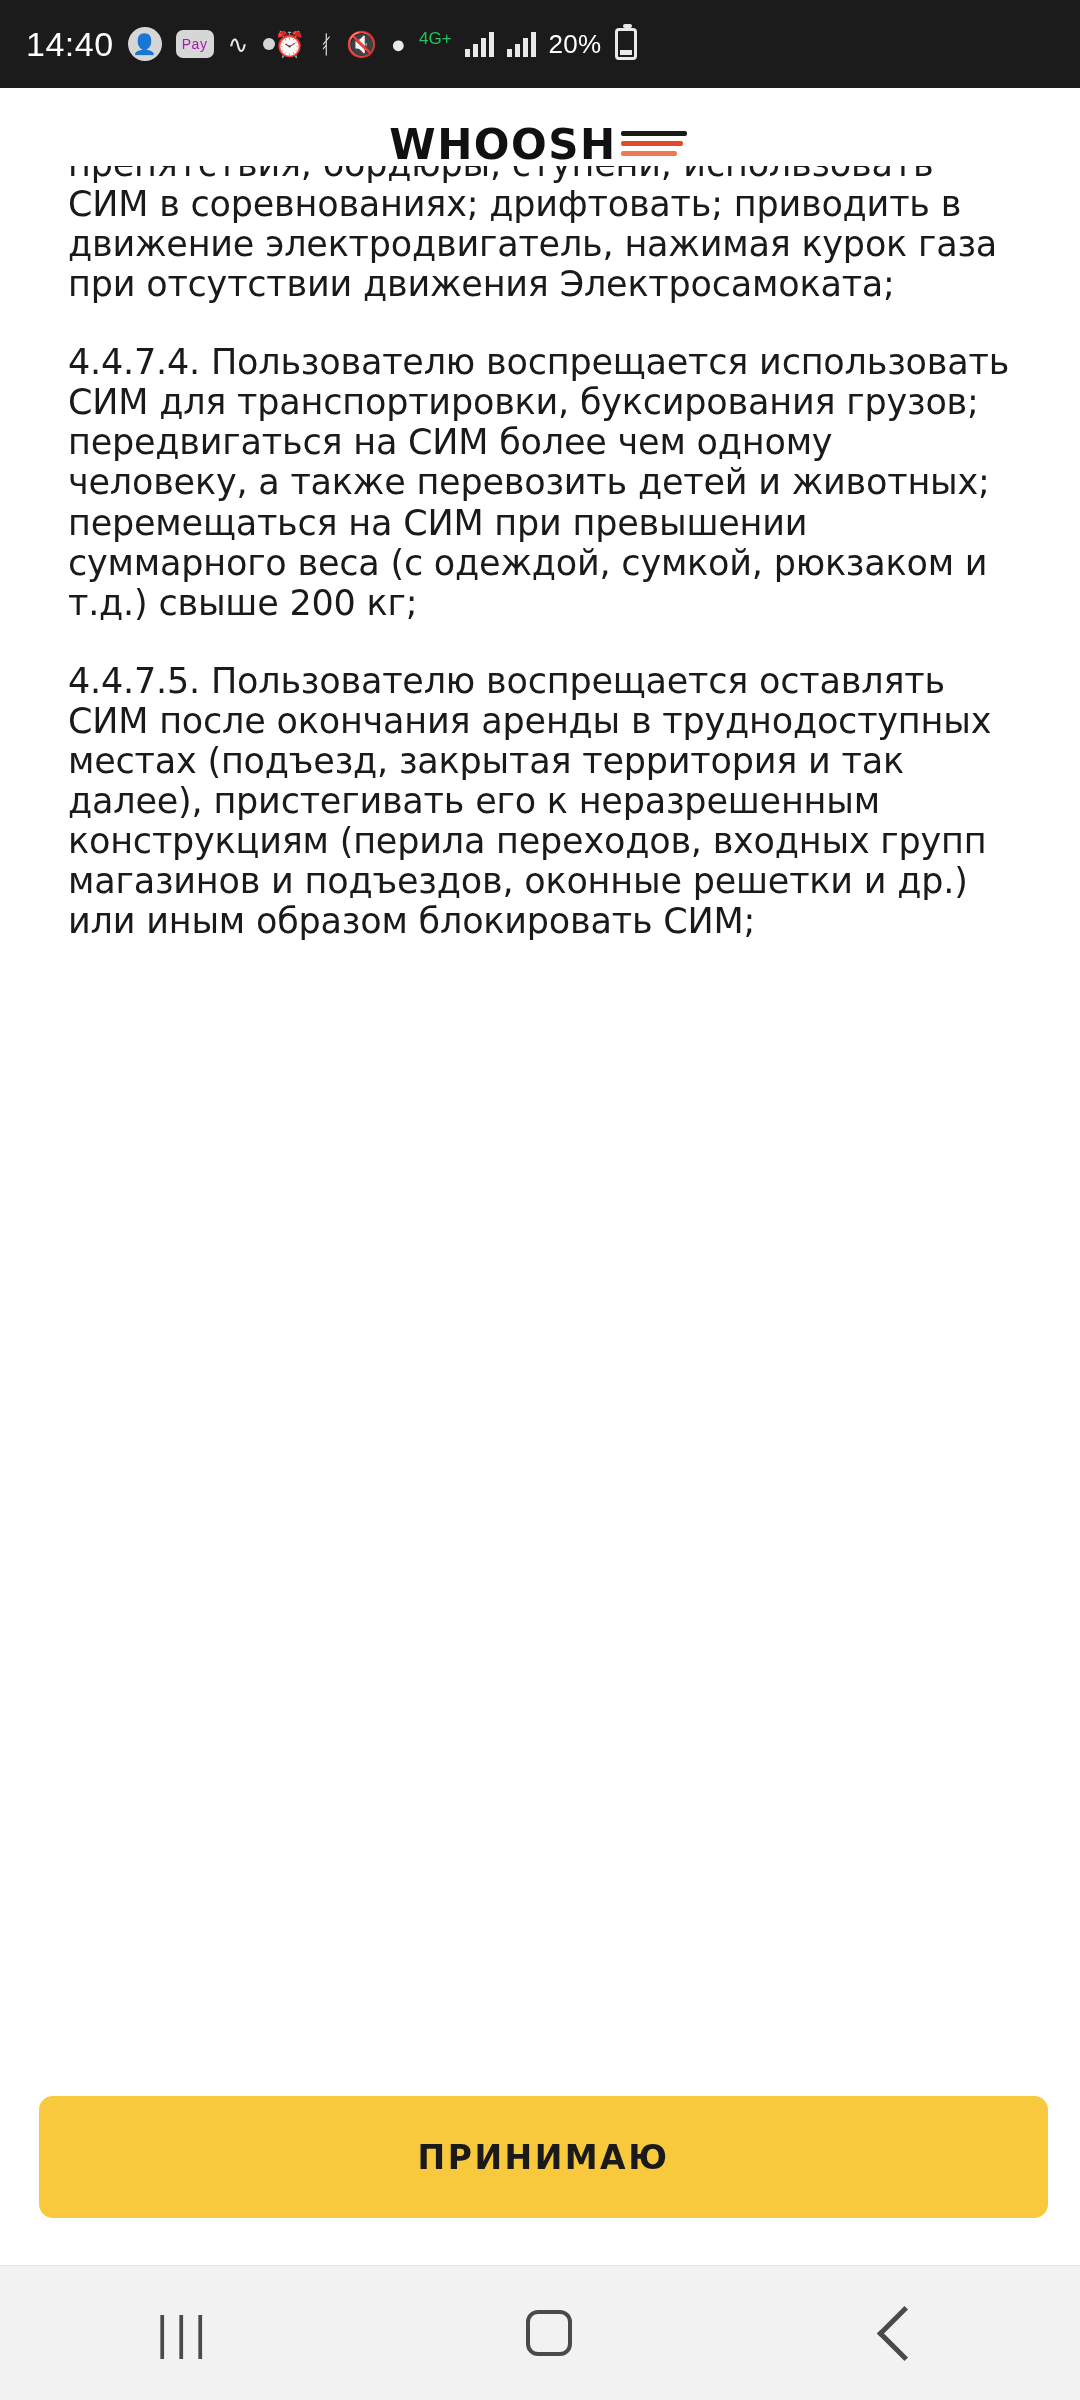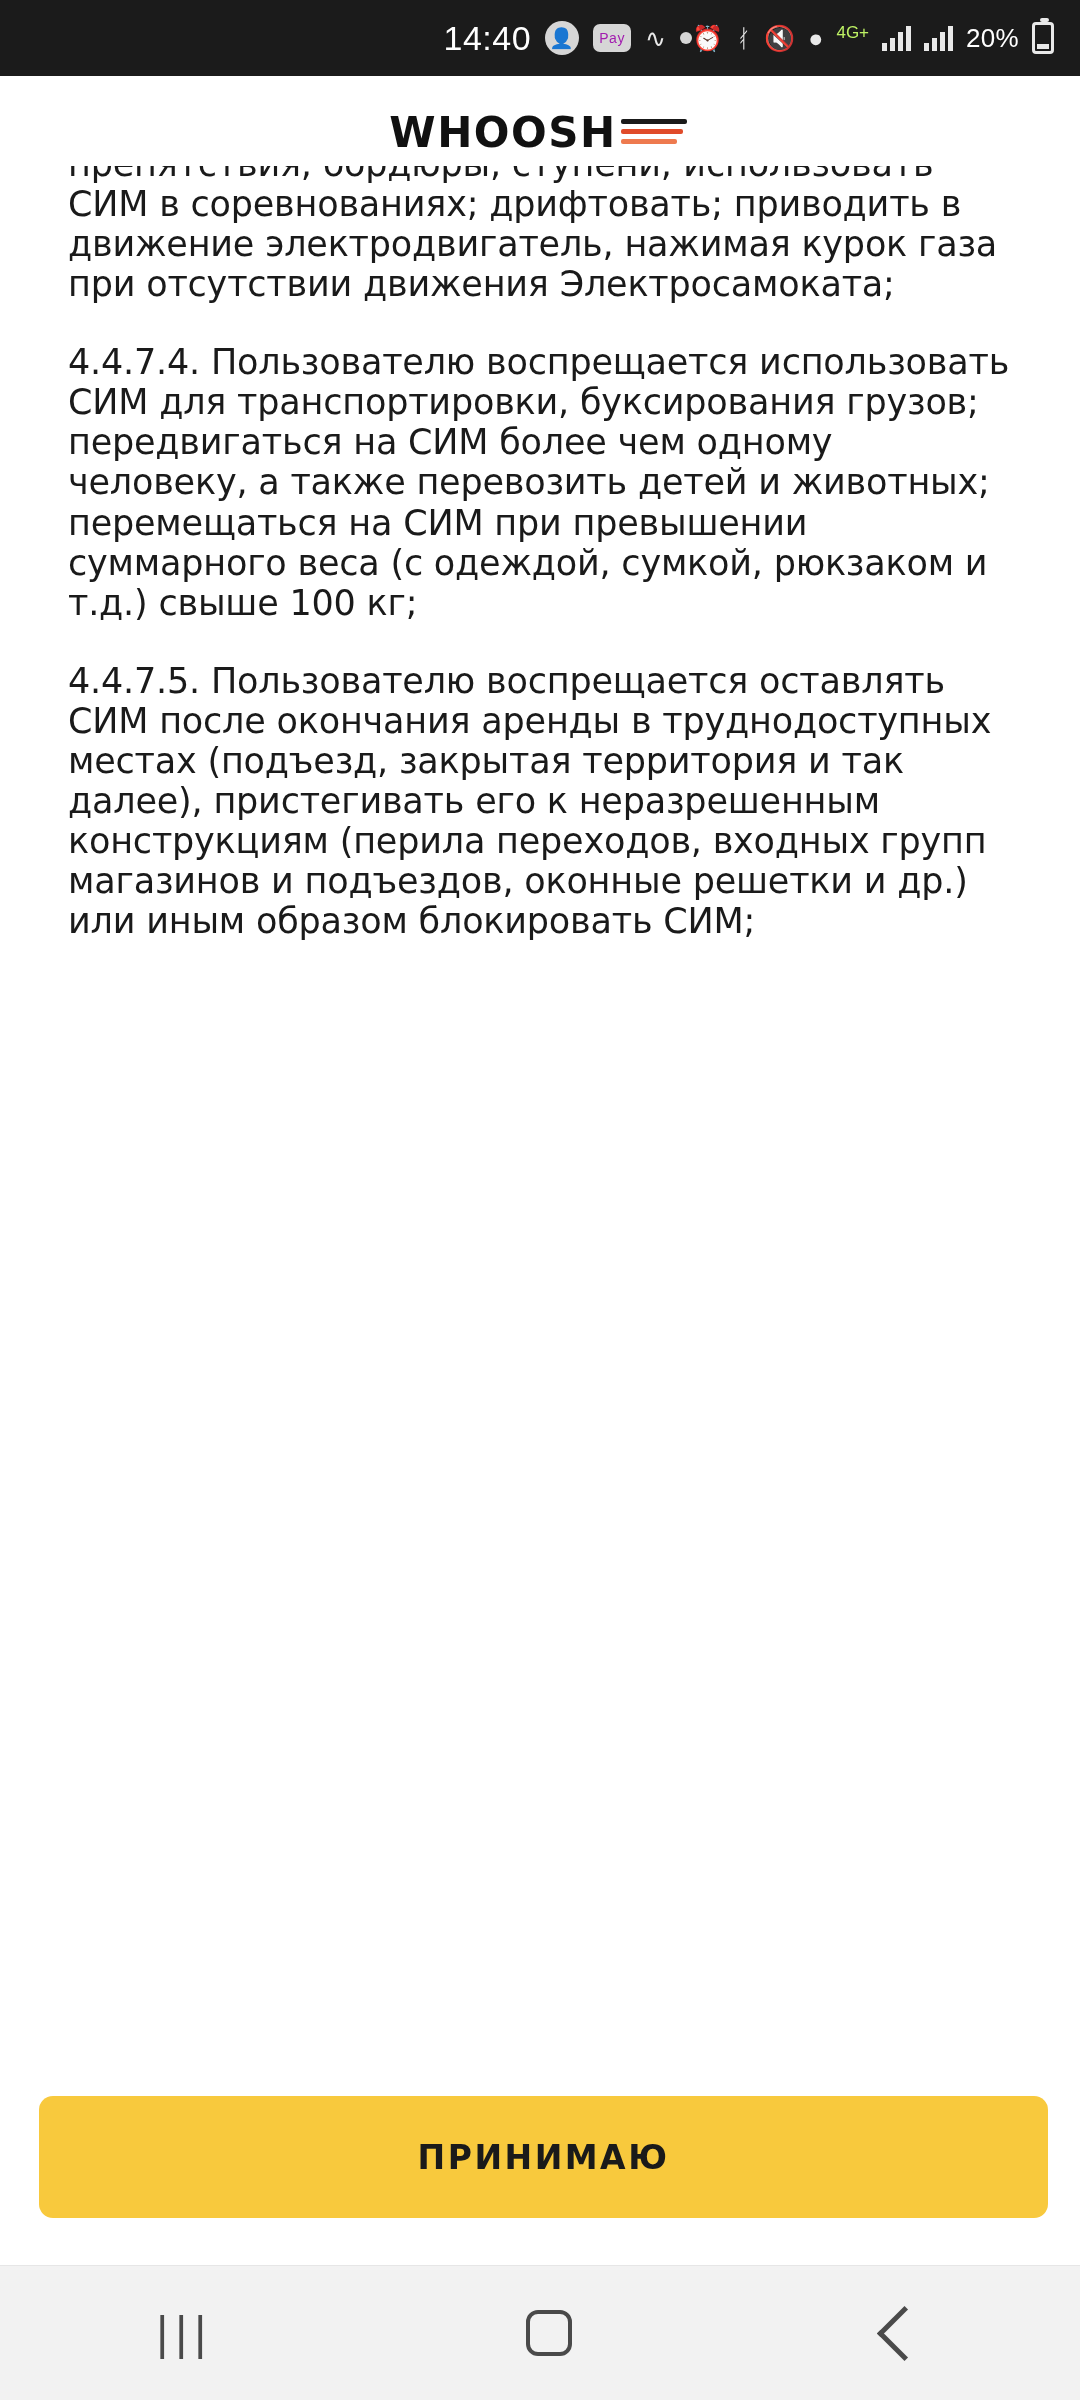--- a/index.html
+++ b/index.html
@@ -10,26 +10,26 @@
   body {
     width: 1080px;
     height: 2400px;
     overflow: hidden;
     font-family: "Liberation Sans", sans-serif;
     position: relative;
   }
 
   
   .status-bar {
-    height: 76px;
+    height: 88px;
     background: #1b1b1b;
     color: #ffffff;
     display: flex;
     align-items: center;
-    justify-content: flex-end;
+    justify-content: flex-start;
     padding: 0 26px;
     box-sizing: border-box;
   }
   .status-left {
     display: flex;
     align-items: center;
     gap: 14px;
   }
   .status-clock {
     font-size: 34px;
@@ -71,21 +71,21 @@
     gap: 13px;
   }
   .mini-glyph {
     font-size: 25px;
     line-height: 1;
     color: #e9e9e9;
   }
   .net-label {
     font-size: 17px;
     line-height: 1;
-    color: #bef264;
+    color: #22c55e;
     position: relative;
     top: -6px;
   }
   .bars {
     display: inline-flex;
     align-items: flex-end;
     gap: 3px;
     height: 26px;
   }
   .bars i {
@@ -286,21 +286,21 @@
     <span class="logo-stripes">
       <span></span>
         <span></span>
         <span></span>
     </span>
   </div>
 </div>
 
 <div class="doc">
   <p class="clipped">препятствия, бордюры, ступени; использовать СИМ в соревнованиях; дрифтовать; приводить в движение электродвигатель, нажимая курок газа при отсутствии движения Электросамоката;</p>
-  <p>4.4.7.4. Пользователю воспрещается использовать СИМ для транспортировки, буксирования грузов; передвигаться на СИМ более чем одному человеку, а также перевозить детей и животных; перемещаться на СИМ при превышении суммарного веса (с одеждой, сумкой, рюкзаком и т.д.) свыше 100 кг;</p>
+  <p>4.4.7.4. Пользователю воспрещается использовать СИМ для транспортировки, буксирования грузов; передвигаться на СИМ более чем одному человеку, а также перевозить детей и животных; перемещаться на СИМ при превышении суммарного веса (с одеждой, сумкой, рюкзаком и т.д.) свыше 200 кг;</p>
   <p>4.4.7.5. Пользователю воспрещается оставлять СИМ после окончания аренды в труднодоступных местах (подъезд, закрытая территория и так далее), пристегивать его к неразрешенным конструкциям (перила переходов, входных групп магазинов и подъездов, оконные решетки и др.) или иным образом блокировать СИМ;</p>
 </div>
 
 <div class="accept-wrap">
   <button class="accept-button">ПРИНИМАЮ</button>
 </div>
 
 <div class="nav-bar">
   <span class="nav-recents">|||</span>
   <span class="nav-home"></span>

